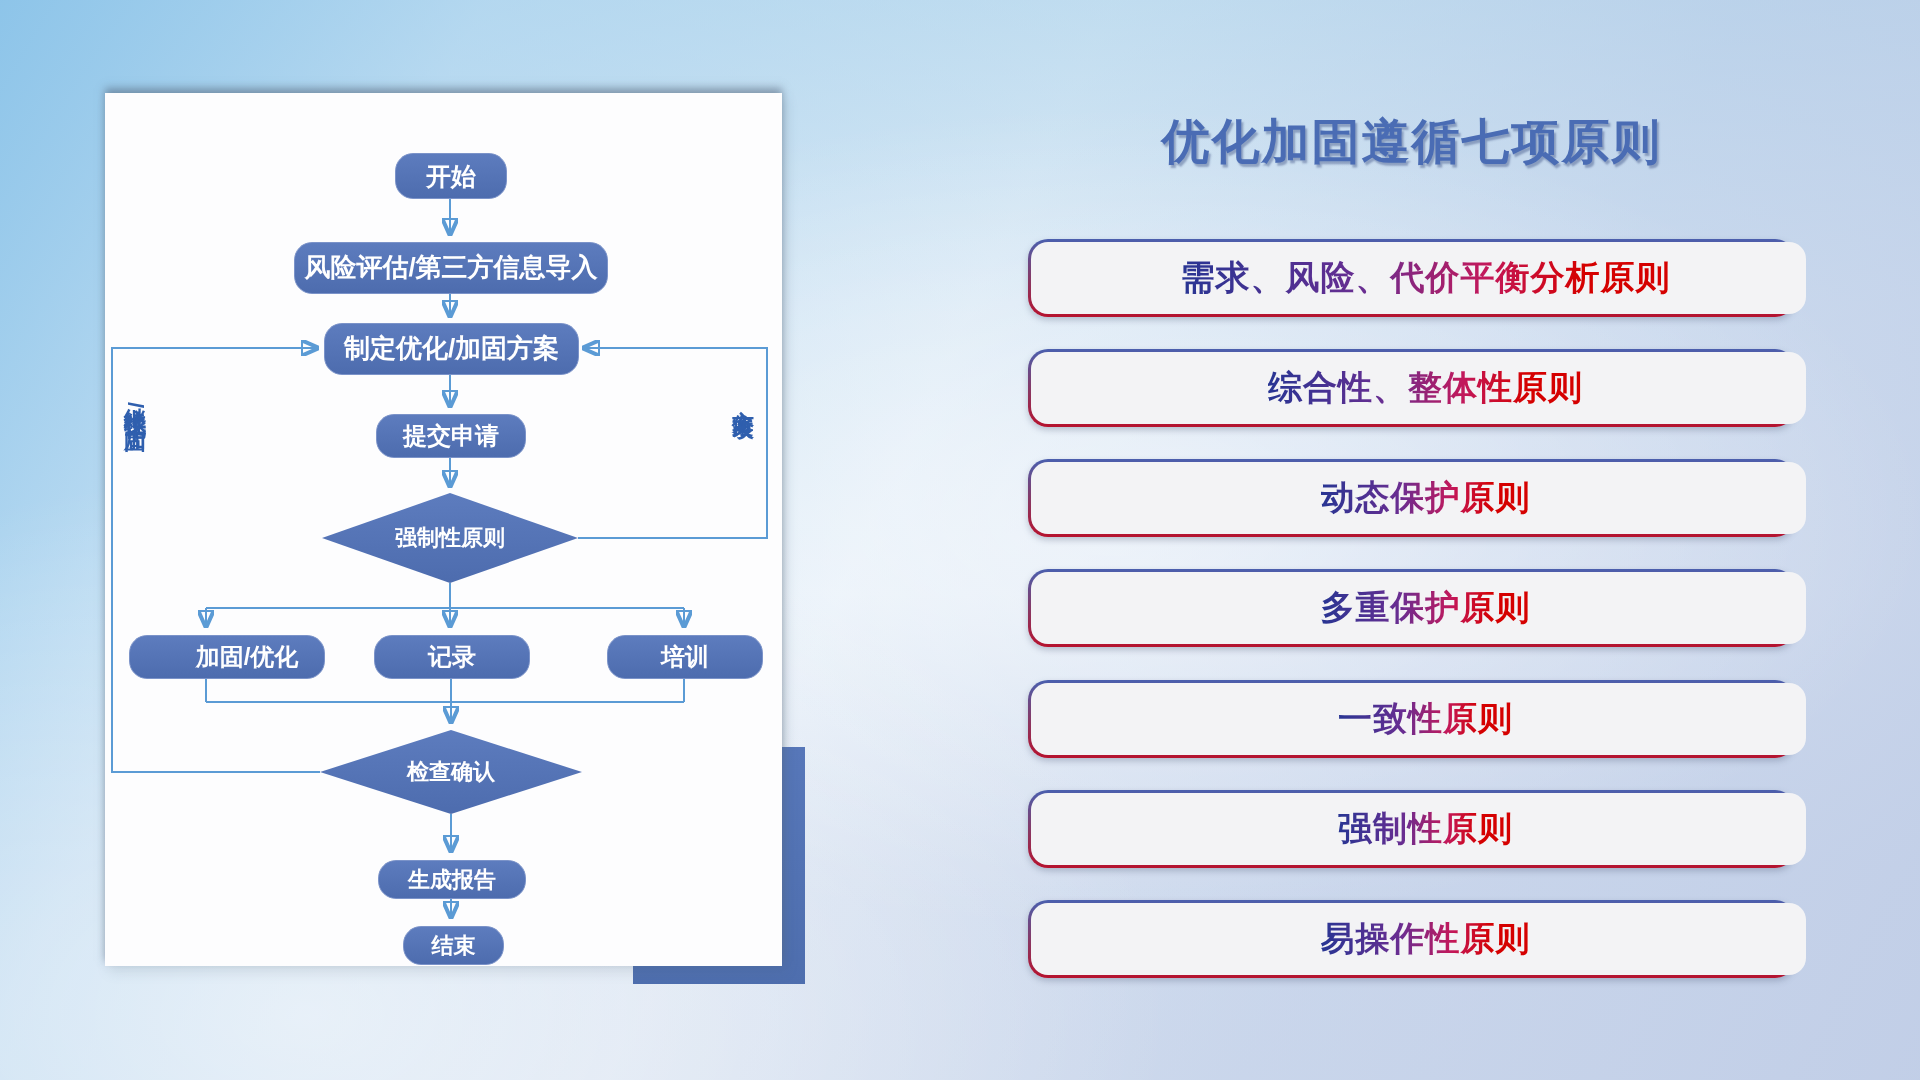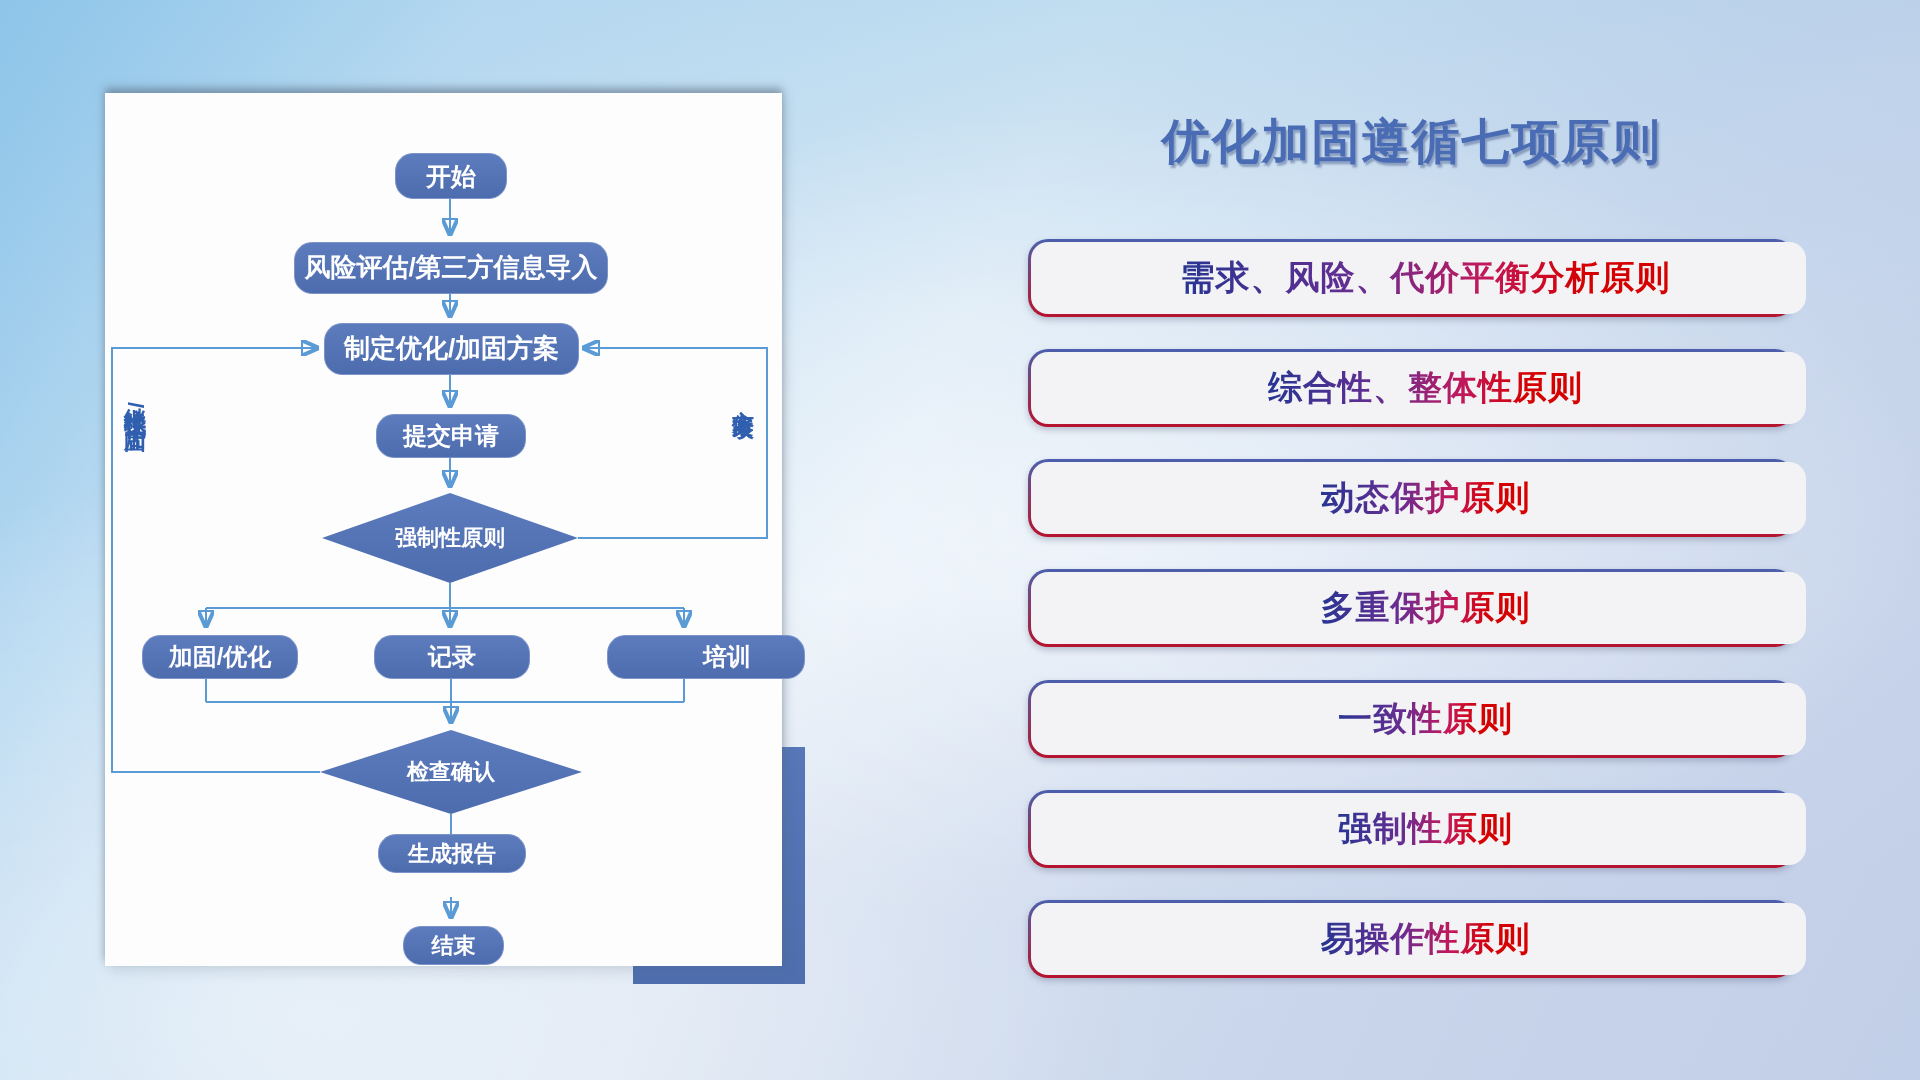--- a/index.html
+++ b/index.html
@@ -95,29 +95,29 @@
 <div class="fnode" style="left:395px;top:153px;width:110px;height:44px;font-size:25px;">开始</div>
 
 <div class="fnode" style="left:294px;top:242px;width:312px;height:50px;font-size:26px;">风险评估/第三方信息导入</div>
 
 <div class="fnode" style="left:324px;top:323px;width:253px;height:50px;font-size:26px;">制定优化/加固方案</div>
 
 <div class="fnode" style="left:376px;top:414px;width:148px;height:42px;font-size:24px;">提交申请</div>
 
 <div class="diamond" style="left:322px;top:493px;width:256px;height:90px;font-size:22px;">强制性原则</div>
 
-<div class="fnode" style="left:142px;top:635px;width:154px;height:42px;font-size:24px;">加固/优化</div>
+<div class="fnode" style="left:129px;top:635px;width:154px;height:42px;font-size:24px;padding-left:40px;">加固/优化</div>
 
 <div class="fnode" style="left:374px;top:635px;width:154px;height:42px;font-size:24px;">记录</div>
 
-<div class="fnode" style="left:607px;top:635px;width:154px;height:42px;font-size:24px;padding-left:42px;">培训</div>
+<div class="fnode" style="left:607px;top:635px;width:154px;height:42px;font-size:24px;">培训</div>
 
 <div class="diamond" style="left:320px;top:730px;width:262px;height:84px;font-size:22px;">检查确认</div>
 
-<div class="fnode" style="left:378px;top:834px;width:146px;height:37px;font-size:22px;">生成报告</div>
+<div class="fnode" style="left:378px;top:860px;width:146px;height:37px;font-size:22px;">生成报告</div>
 
 <div class="fnode" style="left:403px;top:926px;width:99px;height:37px;font-size:22px;text-align:center;">结束</div>
 
 <div class="vlabel" style="left:124px;top:390px;">继续优化/加固</div>
 
 <div class="vlabel" style="left:732px;top:392px;">方案修改</div>
 
 <div class="r-title">优化加固遵循七项原则</div>
 
 <div class="pbox" style="top:239px">

